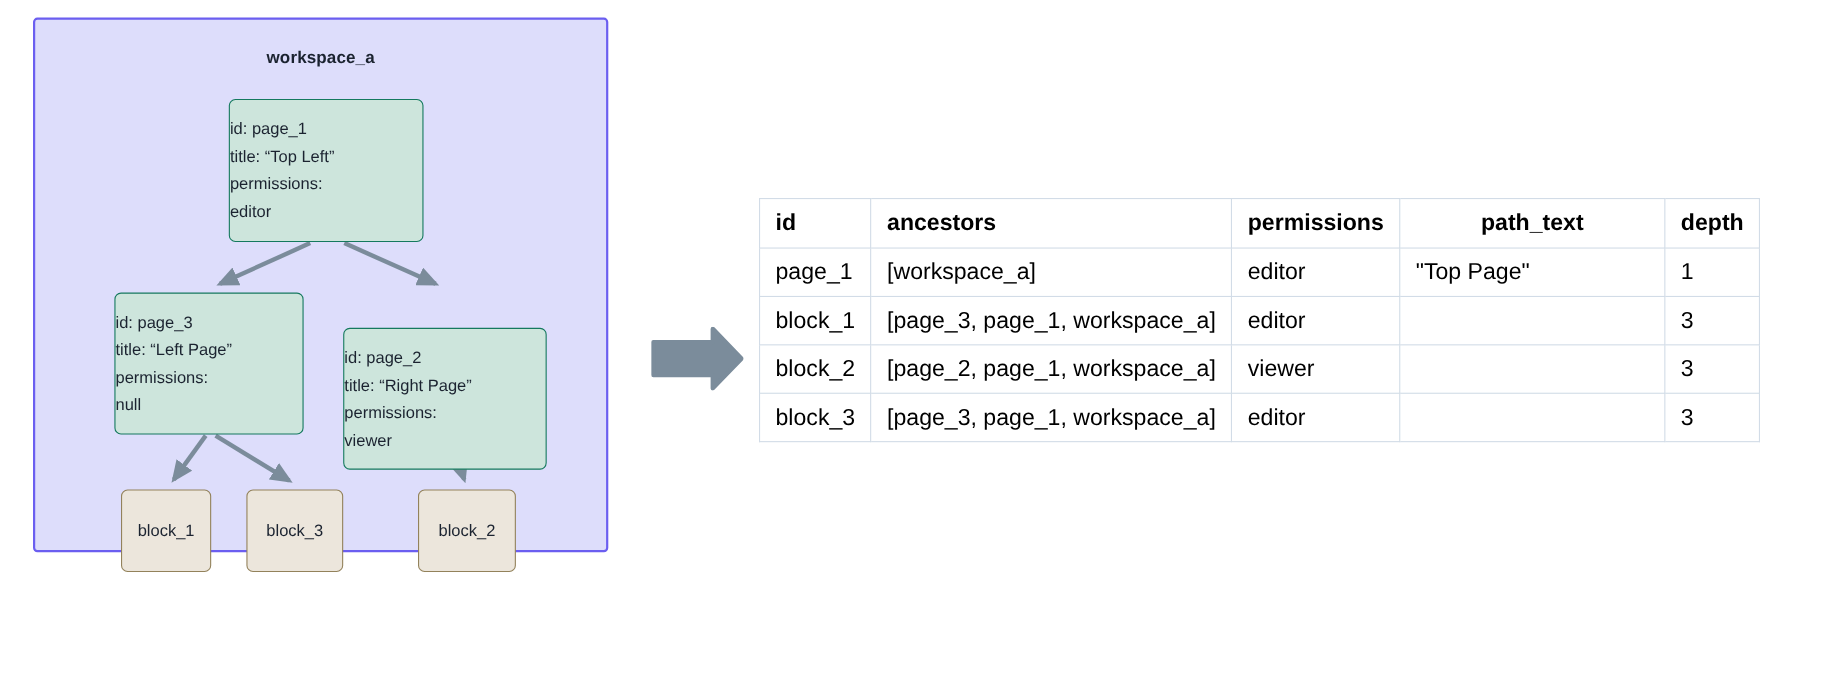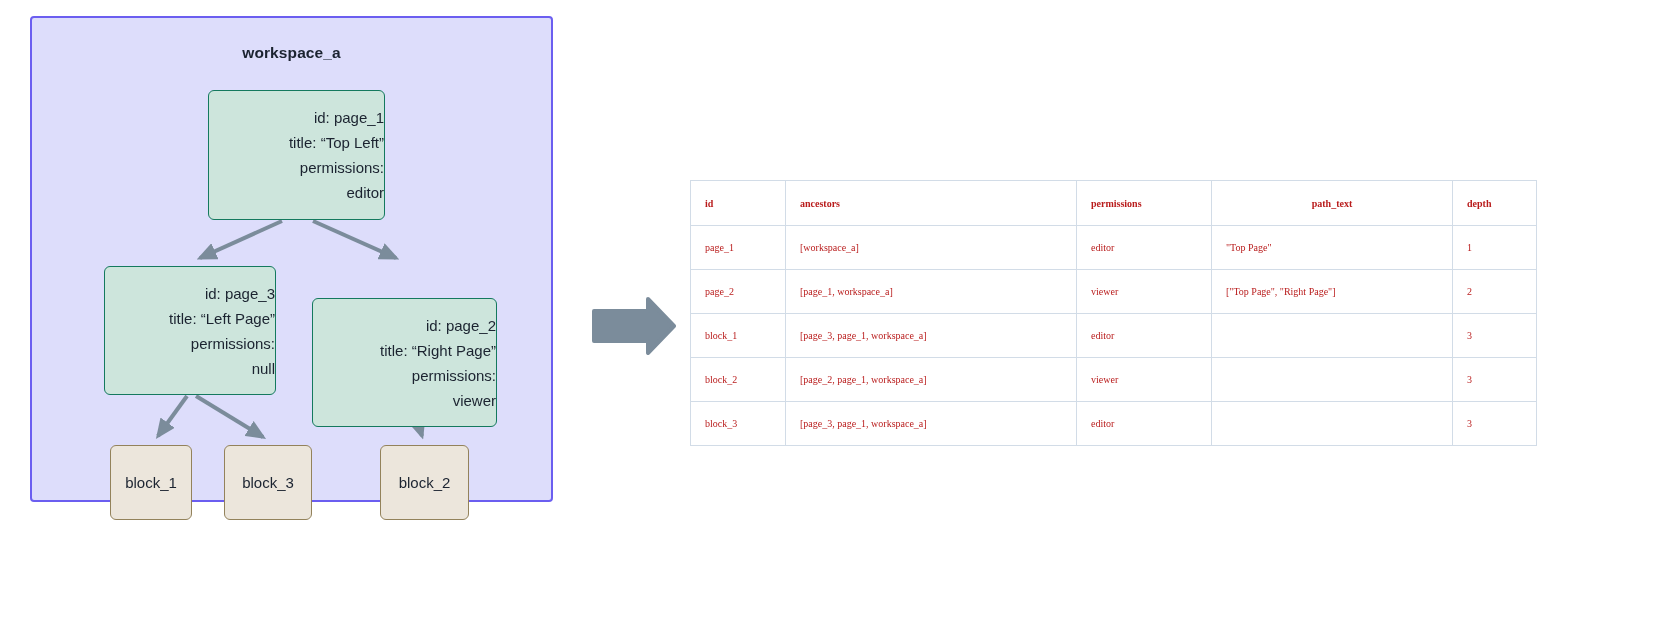--- a/index.html
+++ b/index.html
@@ -51,21 +51,21 @@
 
   
   .page-node {
     position: absolute;
     background: #cde5dc;
     border: 1.8px solid #14795e;
     border-radius: 6px;
     box-sizing: border-box;
     display: flex;
     flex-direction: column;
-    align-items: flex-end;
+    align-items: flex-start;
     justify-content: center;
     color: #1b2330;
     font-size: 15px;
     line-height: 25px;
     text-align: center;
   }
   .page-node .line { white-space: nowrap; }
 
   #node-page_1 { left: 176px; top: 72px;  width: 177px; height: 130px; }
   #node-page_3 { left: 72px;  top: 248px; width: 172px; height: 129px; }
@@ -97,23 +97,22 @@
     height: 58px;
   }
 
   
   #result-table {
     position: absolute;
     left: 690px;
     top: 180px;
     border-collapse: collapse;
     background: #ffffff;
-    font-size: 10px;
-    color: #b91c1c;
-    font-family: Liberation Serif, serif;
+    font-size: 21px;
+    color: #000000;
   }
   #result-table th,
   #result-table td {
     border: 1px solid #d2dce7;
     padding: 0 14px;
     height: 43px;
     text-align: left;
     vertical-align: middle;
     white-space: nowrap;
     font-weight: normal;
@@ -204,27 +203,20 @@
   </thead>
   <tbody>
     <tr>
       <td>page_1</td>
       <td>[workspace_a]</td>
       <td>editor</td>
       <td>"Top Page"</td>
       <td>1</td>
     </tr>
     <tr>
-      <td>page_2</td>
-      <td>[page_1, workspace_a]</td>
-      <td>viewer</td>
-      <td>["Top Page", "Right Page"]</td>
-      <td>2</td>
-    </tr>
-    <tr>
       <td>block_1</td>
       <td>[page_3, page_1, workspace_a]</td>
       <td>editor</td>
       <td></td>
       <td>3</td>
     </tr>
     <tr>
       <td>block_2</td>
       <td>[page_2, page_1, workspace_a]</td>
       <td>viewer</td>

